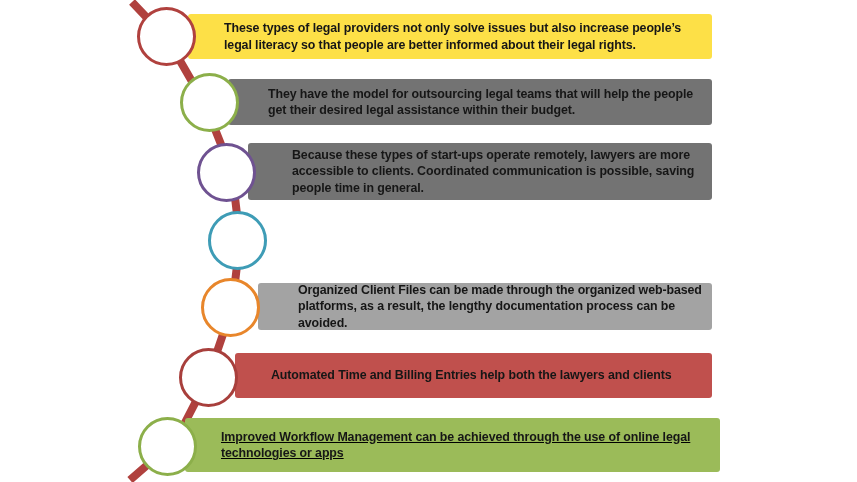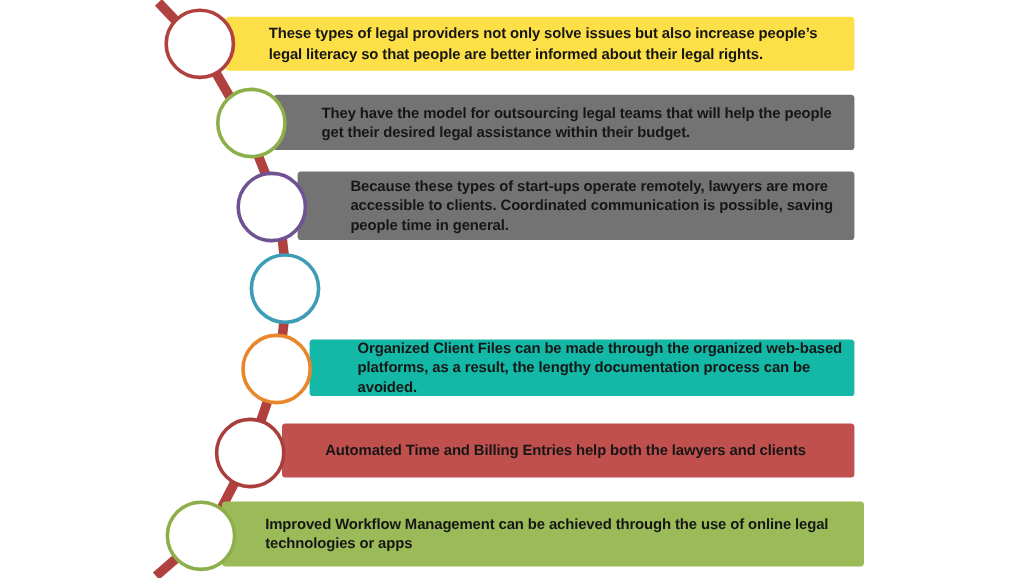--- a/index.html
+++ b/index.html
@@ -71,28 +71,28 @@
   </div>
   <div class="step-circle" style="left: 180px; top: 73px; width: 59px; height: 59px; border: 3px solid rgb(140, 175, 74);"></div>
 
   <div class="step-bar" style="left: 248px; top: 143px; width: 464px; height: 57px; background: #737373;">
     <span class="step-text" style="padding-left: 44px;">Because these types of start-ups operate remotely, lawyers are more accessible to clients. Coordinated communication is possible, saving people time in general.</span>
   </div>
   <div class="step-circle" style="left: 197px; top: 143px; width: 59px; height: 59px; border: 3px solid rgb(111, 82, 145);"></div>
 
   <div class="step-circle" style="left: 208px; top: 211px; width: 59px; height: 59px; border: 3px solid rgb(62, 156, 182);"></div>
 
-  <div class="step-bar" style="left: 258px; top: 283px; width: 454px; height: 47px; background: #14b8a6;">
+  <div class="step-bar" style="left: 258px; top: 283px; width: 454px; height: 47px; background: #a3a3a3;">
     <span class="step-text" style="padding-left: 40px;">Organized Client Files can be made through the organized web-based platforms, as a result, the lengthy documentation process can be avoided.</span>
   </div>
   <div class="step-circle" style="left: 201px; top: 278px; width: 59px; height: 59px; border: 3px solid rgb(232, 134, 43);"></div>
 
   <div class="step-bar" style="left: 235px; top: 353px; width: 477px; height: 45px; background: rgb(192, 80, 77);">
     <span class="step-text" style="padding-left: 36px;">Automated Time and Billing Entries help both the lawyers and clients</span>
   </div>
   <div class="step-circle" style="left: 179px; top: 348px; width: 59px; height: 59px; border: 3px solid rgb(168, 63, 60);"></div>
 
-  <div class="step-bar" style="left: 185px; top: 418px; width: 535px; height: 54px; background: rgb(155, 187, 89);">
+  <div class="step-bar" style="left: 185px; top: 418px; width: 535px; height: 54px; background: rgb(155, 187, 89); text-decoration: underline;">
     <span class="step-text" style="padding-left: 36px;">Improved Workflow Management can be achieved through the use of online legal technologies or apps</span>
   </div>
   <div class="step-circle" style="left: 138px; top: 417px; width: 59px; height: 59px; border: 3px solid rgb(140, 175, 74);"></div>
 
 </div>
 
 </body></html>

